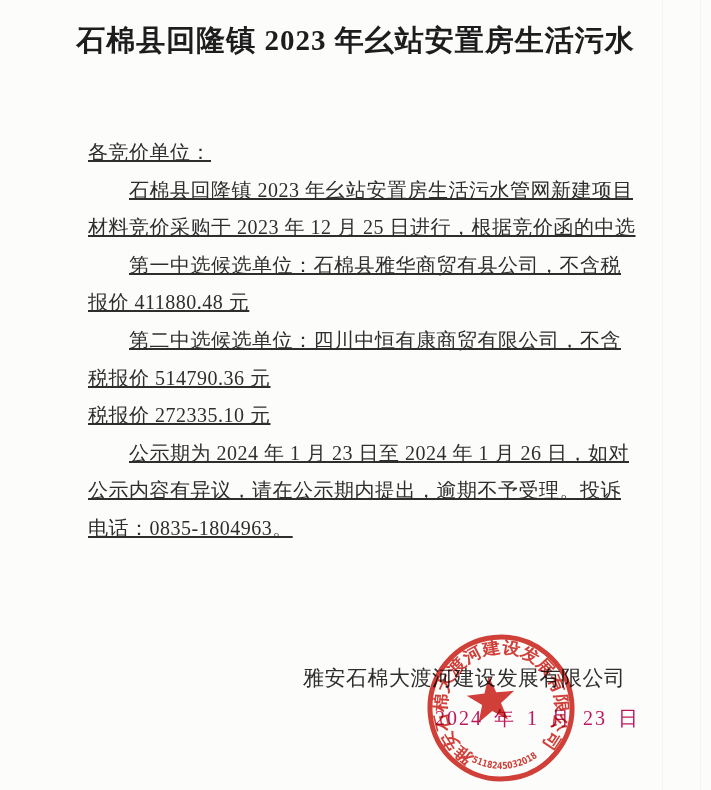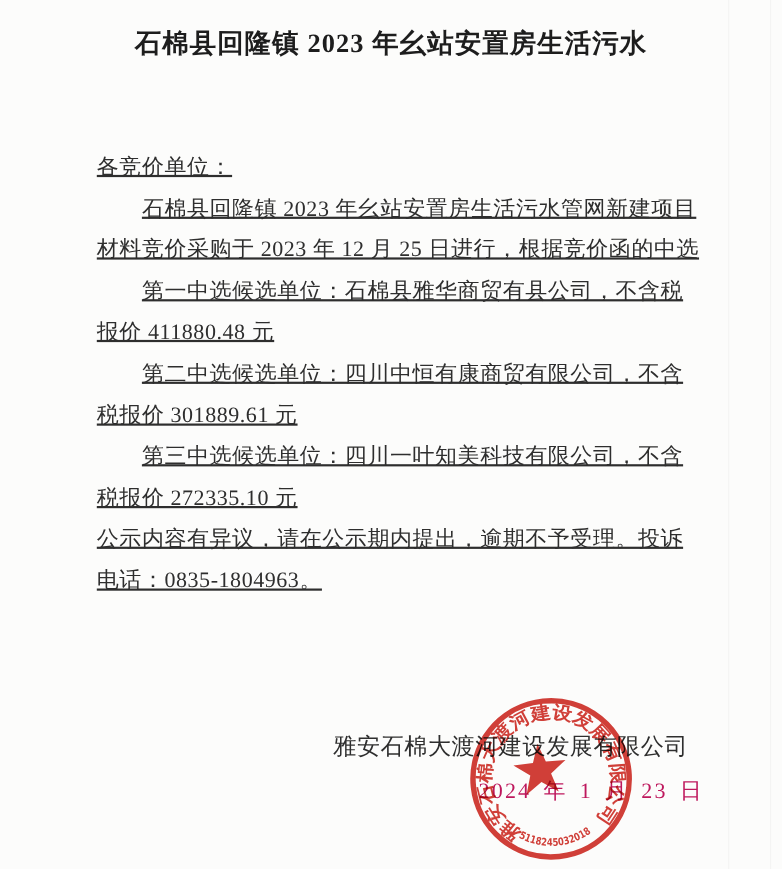--- a/index.html
+++ b/index.html
@@ -25,21 +25,21 @@
   }
   .scan-line.l1 { left: 662px; }
   .scan-line.l2 { left: 700px; }
 
   .title {
     position: absolute;
     top: 18px;
     left: 0;
     width: 711px;
     text-align: center;
-    font-size: 24px;
+    font-size: 29px;
     line-height: 45px;
     font-weight: bold;
     color: #1d1d1d;
     letter-spacing: 1px;
   }
 
   .body-text {
     position: absolute;
     top: 134px;
     left: 88px;
@@ -96,23 +96,23 @@
     <div>石棉县回隆镇 2023 年幺站安置房生活污水</div>
   </div>
 
   <div class="body-text">
     <div class="line">各竞价单位：</div>
     <div class="line indent">石棉县回隆镇 2023 年幺站安置房生活污水管网新建项目</div>
     <div class="line">材料竞价采购于 2023 年 12 月 25 日进行，根据竞价函的中选</div>
     <div class="line indent">第一中选候选单位：石棉县雅华商贸有县公司，不含税</div>
     <div class="line">报价 411880.48 元</div>
     <div class="line indent">第二中选候选单位：四川中恒有康商贸有限公司，不含</div>
-    <div class="line">税报价 301889.61 元</div>
-    <div class="line indent">第三中选候选单位：四川一叶知美科技有限公司，不含</div>
+    <div class="line">税报价 514790.36 元</div>
     <div class="line">税报价 272335.10 元</div>
+    <div class="line indent">公示期为 2024 年 1 月 23 日至 2024 年 1 月 26 日，如对</div>
     <div class="line">公示内容有异议，请在公示期内提出，逾期不予受理。投诉</div>
     <div class="line">电话：0835-1804963。</div>
   </div>
 
   <div class="signature-company">雅安石棉大渡河建设发展有限公司</div>
   <div class="signature-date">2024 年 1 月 23 日</div>
 
   <svg class="seal" viewBox="0 0 160 160" xmlns="http://www.w3.org/2000/svg">
     <defs>
       <path id="seal-arc-top" d="M 48.5 125.1 A 55 55 0 1 1 111.5 125.1" fill="none"></path>

